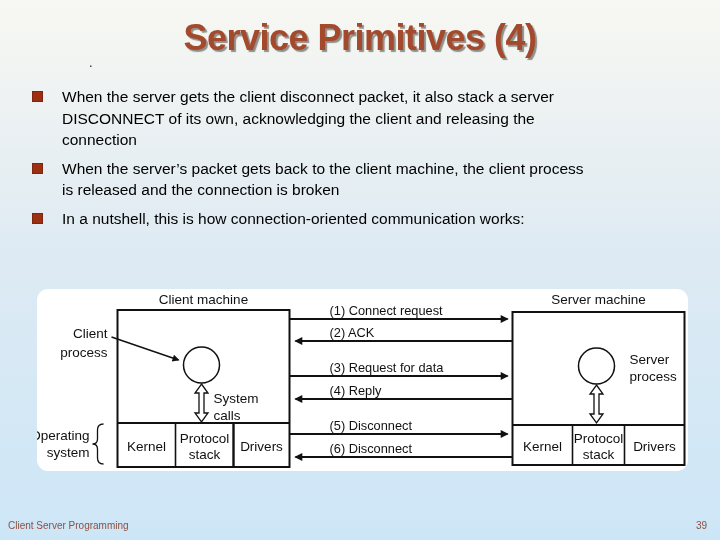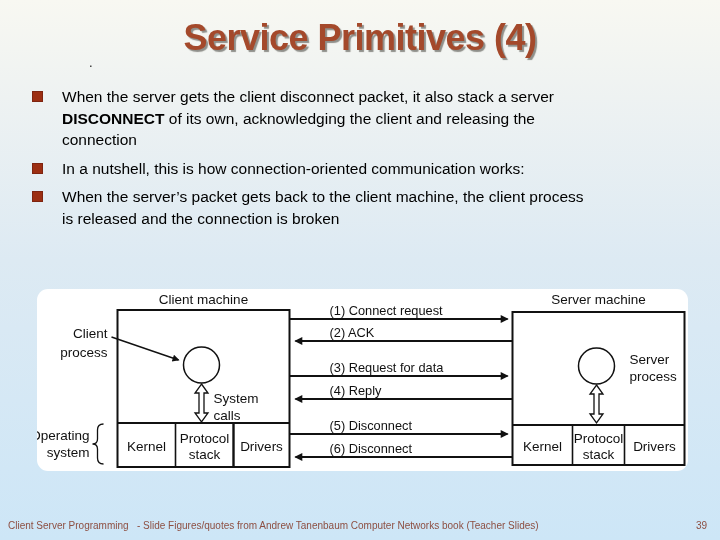--- a/index.html
+++ b/index.html
@@ -28,21 +28,21 @@
   .bullet{display:flex; align-items:flex-start; margin-bottom:7px;}
   .bullet .sq{
     flex:0 0 auto; width:11px; height:11px; margin-top:5px;
     background:var(--bullet-square); border:1px solid #7e2410; box-sizing:border-box;
   }
   .bullet p{
     margin:0 0 0 19px; width:615px;
     font-size:15.5px; line-height:21.5px; color:var(--body-text);
     white-space:pre-line;
   }
-  .bullet p b{font-weight:bold;}
+  .bullet p b{font-weight:normal;}
   .diagram{
     position:absolute; left:37px; top:289px; width:651px; height:182px;
     background:var(--diagram-background);
     border-radius:11px;
   }
   .diagram svg{display:block;}
   .footer{
     position:absolute; left:0; top:520px; width:720px; height:16px;
     font-size:10px; color:var(--footer-text);text-align:center;
   }
@@ -60,26 +60,26 @@
 
   <div class="bullets">
     <div class="bullet">
       <span class="sq"></span>
       <p><span>When the server gets the client disconnect packet, it also stack a server
 </span><b>DISCONNECT</b><span> of its own, acknowledging the client and releasing the
 connection</span></p>
     </div>
     <div class="bullet">
       <span class="sq"></span>
-      <p><span>In a nutshell, this is how connection-oriented communication works:</span><b></b><span></span></p>
+      <p><span>When the server’s packet gets back to the client machine, the client process
+is released and the connection is broken</span><b></b><span></span></p>
     </div>
     <div class="bullet">
       <span class="sq"></span>
-      <p><span>When the server’s packet gets back to the client machine, the client process
-is released and the connection is broken</span><b></b><span></span></p>
+      <p><span>In a nutshell, this is how connection-oriented communication works:</span><b></b><span></span></p>
     </div>
   </div>
 
   <div class="diagram">
     <svg width="651" height="182" viewBox="0 0 650 182" font-family="Liberation Sans, sans-serif">
       <defs>
         <marker id="ah-big" viewBox="0 0 10 10" refX="8.5" refY="5" markerWidth="6.5" markerHeight="4" orient="auto-start-reverse">
           <path d="M0,0 L10,5 L0,10 Z" fill="#111"></path>
         </marker>
         <marker id="ah-small" viewBox="0 0 10 10" refX="8.5" refY="5" markerWidth="7" markerHeight="5" orient="auto-start-reverse">
@@ -150,17 +150,16 @@
         <text x="292" y="83">(3) Request for data</text>
         <text x="292" y="106">(4) Reply</text>
         <text x="292" y="141">(5) Disconnect</text>
         <text x="292" y="164">(6) Disconnect</text>
       </g>
     </svg>
   </div>
 
   <div class="footer">
     <span class="f-course">Client Server Programming</span>
-    <span class="f-credit">- Slide Figures/quotes from Andrew Tanenbaum Computer Networks book (Teacher Slides)</span>
     <span class="f-page">39</span>
   </div>
 
 </div>
 
 </body></html>

